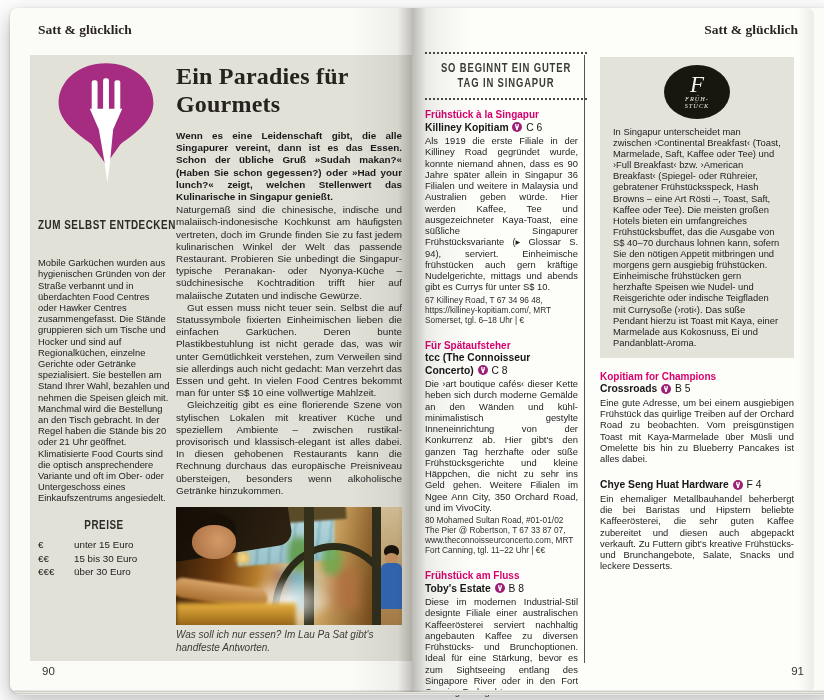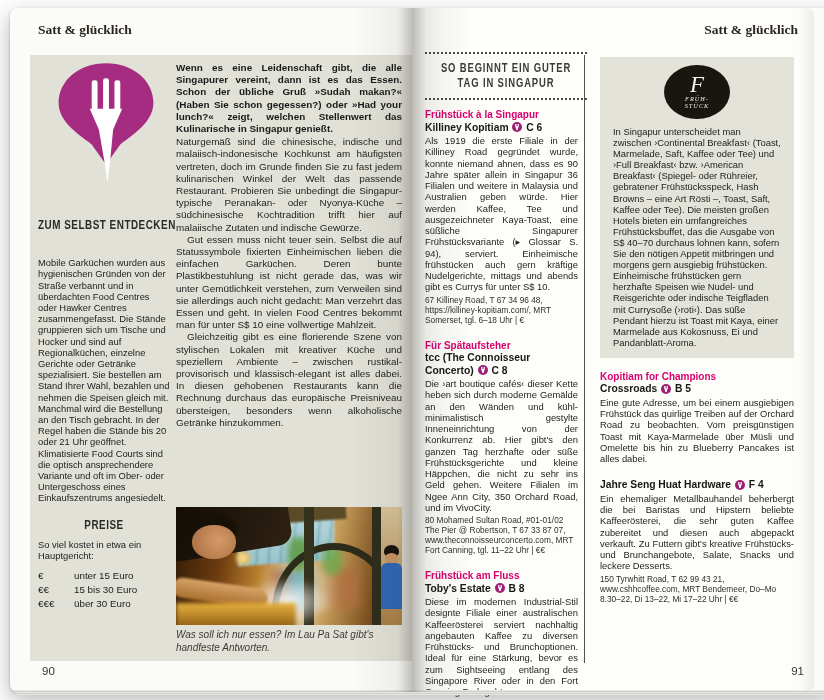--- a/index.html
+++ b/index.html
@@ -64,21 +64,21 @@
   
   .tab{position:absolute;left:415px;top:44px;width:158px;border-top:2px dotted #4a4a46;border-bottom:2px dotted #4a4a46;padding:7px 2px 8px 2px;text-align:center;}
   .tab .cond{transform-origin:center;font-size:11px;line-height:14px;white-space:normal;letter-spacing:1px;color:#3a3a36;}
   .col-a{position:absolute;left:415px;top:101px;width:153px;}
   .col-b{position:absolute;left:590px;top:49px;width:194px;}
   .divider{position:absolute;left:574px;top:47px;width:1px;height:608px;background:#55534e;}
   .entry{margin-bottom:15px;}
   .entry-cat{font-weight:700;font-size:10px;color:#d8006f;line-height:12.5px;}
   .entry-nameline{font-weight:700;font-size:10.3px;color:#161616;line-height:12.5px;margin-bottom:1px;}
   .vicon{display:inline-block;width:10px;height:10px;vertical-align:-1.5px;margin:0 1px;}
-  .entry-ref{font-weight:700;}
+  .entry-ref{font-weight:400;}
   .entry-body{font-size:9.4px;line-height:11.25px;text-align:justify;color:#232323;}
   .entry-addr{font-size:8.3px;line-height:10px;color:#2e2e2e;margin-top:2px;}
   .infobox{background:#e3e3da;padding:8px 13px 10px 13px;margin-bottom:13px;}
   .badge{width:66px;height:54px;border-radius:50%;background:#18170f;margin:0 auto 7px auto;display:flex;flex-direction:column;align-items:center;justify-content:center;color:#f4f2ea;font-family:"Liberation Serif",serif;}
   .badge-letter{font-style:italic;font-size:23px;line-height:20px;}
   .badge-word{font-style:italic;font-size:6.3px;letter-spacing:1px;line-height:7px;}
   .info-text{font-size:9.4px;line-height:11.1px;color:#232323;}
 </style>
 </head>
 <body>
@@ -99,36 +99,36 @@
       <path d="M52 74 L102 74 L88 106 L83 158 L79 188 L75 158 L66 106 Z"></path>
     </g>
   </svg>
 
   <div class="sb">
     <div class="sb-heading"><span class="cond">ZUM SELBST ENTDECKEN</span></div>
     <div>Mobile Garküchen wurden aus hygienischen Gründen von der Straße verbannt und in überdachten Food Centres oder Hawker Centres zusammengefasst. Die Stände gruppieren sich um Tische und Hocker und sind auf Regionalküchen, einzelne Gerichte oder Getränke spezialisiert. Sie bestellen am Stand Ihrer Wahl, bezahlen und nehmen die Speisen gleich mit. Manchmal wird die Bestellung an den Tisch gebracht. In der Regel haben die Stände bis 20 oder 21 Uhr geöffnet. Klimatisierte Food Courts sind die optisch ansprechendere Variante und oft im Ober- oder Untergeschoss eines Einkaufszentrums angesiedelt.</div>
     <div class="prices-heading">
         <span class="cond center">PREISE</span>
       </div>
-    <div class="prices-intro">So viel kostet in etwa ein Hauptgericht:</div>
     <div class="price-row">
       <span class="price-sym">€</span>
       <span>unter 15 Euro</span>
     </div>
     <div class="price-row">
       <span class="price-sym">€€</span>
       <span>15 bis 30 Euro</span>
     </div>
     <div class="price-row">
       <span class="price-sym">€€€</span>
       <span>über 30 Euro</span>
     </div>
   </div>
 
   <div class="main">
+    <h1 class="title">Ein Paradies für Gourmets</h1>
     <p class="intro" style="margin:0 0 1px 0;">Wenn es eine Leidenschaft gibt, die alle Singapurer vereint, dann ist es das Essen. Schon der übliche Gruß »Sudah makan?« (Haben Sie schon gegessen?) oder »Had your lunch?« zeigt, welchen Stellenwert das Kulinarische in Singapur genießt.</p>
     <p class="para" style="margin:0;">Naturgemäß sind die chinesische, indische und malaiisch-indonesische Kochkunst am häufigsten vertreten, doch im Grunde finden Sie zu fast jedem kulinarischen Winkel der Welt das passende Restaurant. Probieren Sie unbedingt die Singapur-typische Peranakan- oder Nyonya-Küche – südchinesische Kochtradition trifft hier auf malaiische Zutaten und indische Gewürze.</p>
     <p class="para indent" style="margin:0;">Gut essen muss nicht teuer sein. Selbst die auf Statussymbole fixierten Einheimischen lieben die einfachen Garküchen. Deren bunte Plastikbestuhlung ist nicht gerade das, was wir unter Gemütlichkeit verstehen, zum Verweilen sind sie allerdings auch nicht gedacht: Man verzehrt das Essen und geht. In vielen Food Centres bekommt man für unter S$ 10 eine vollwertige Mahlzeit.</p>
     <p class="para indent" style="margin:0;">Gleichzeitig gibt es eine florierende Szene von stylischen Lokalen mit kreativer Küche und speziellem Ambiente – zwischen rustikal-provisorisch und klassisch-elegant ist alles dabei. In diesen gehobenen Restaurants kann die Rechnung durchaus das europäische Preisniveau übersteigen, besonders wenn alkoholische Getränke hinzukommen.</p>
   </div>
 
   <div class="photo">
     <div class="ph-bg"></div>
     <div class="ph-sky"></div>
     <div class="ph-roof"></div>
@@ -239,34 +239,33 @@
               <rect x="12.2" y="4" width="1.7" height="5"></rect>
               <path d="M6 8.6 h8 l-1.8 3.2 l-.8 4.4 h-2.8 l-.8-4.4 z"></path>
             </g>
           </svg>
         <span class="entry-ref">B 5</span>
       </div>
       <div class="entry-body">Eine gute Adresse, um bei einem ausgiebigen Frühstück das quirlige Treiben auf der Orchard Road zu beobachten. Vom preisgünstigen Toast mit Kaya-Marmelade über Müsli und Omelette bis hin zu Blueberry Pancakes ist alles dabei.</div>
     </div>
     <div class="entry">
       <div class="entry-nameline">
-        <span>Jahre Seng Huat Hardware</span>
+        <span>Chye Seng Huat Hardware</span>
         <svg class="vicon" viewBox="0 0 20 20">
             <circle cx="10" cy="10" r="10" fill="#9c2076"></circle>
             <g fill="#fff">
               <rect x="6" y="4" width="1.7" height="5"></rect>
               <rect x="9.1" y="4" width="1.7" height="5"></rect>
               <rect x="12.2" y="4" width="1.7" height="5"></rect>
               <path d="M6 8.6 h8 l-1.8 3.2 l-.8 4.4 h-2.8 l-.8-4.4 z"></path>
             </g>
           </svg>
         <span class="entry-ref">F 4</span>
       </div>
       <div class="entry-body">Ein ehemaliger Metallbauhandel beherbergt die bei Baristas und Hipstern beliebte Kaffeerösterei, die sehr guten Kaffee zubereitet und diesen auch abgepackt verkauft. Zu Futtern gibt's kreative Frühstücks- und Brunchangebote, Salate, Snacks und leckere Desserts.</div>
-      <div class="entry-addr">150 Tyrwhitt Road, T 62 99 43 21, www.cshhcoffee.com, MRT Bendemeer, Do–Mo 8.30–22, Di 13–22, Mi 17–22 Uhr | €€</div>
     </div>
   </div>
 
   <div class="pgnum" style="right:30px;bottom:15px;">91</div>
 
   <div class="spine"></div>
   <div class="edge-stack"></div>
 </div>
 
 </body></html>

